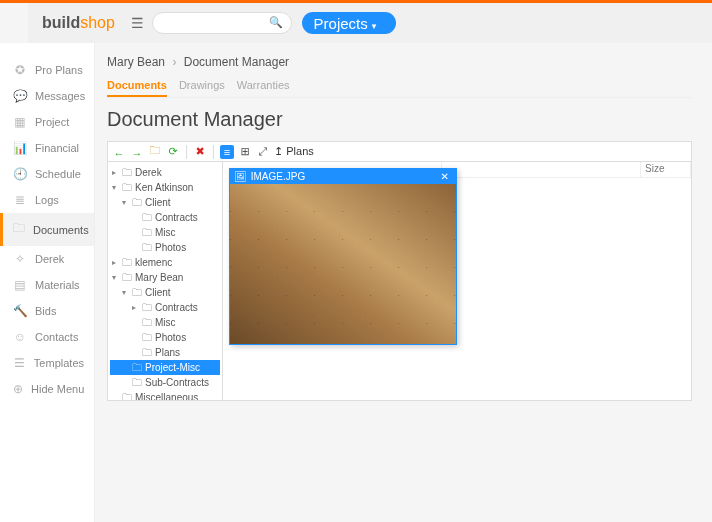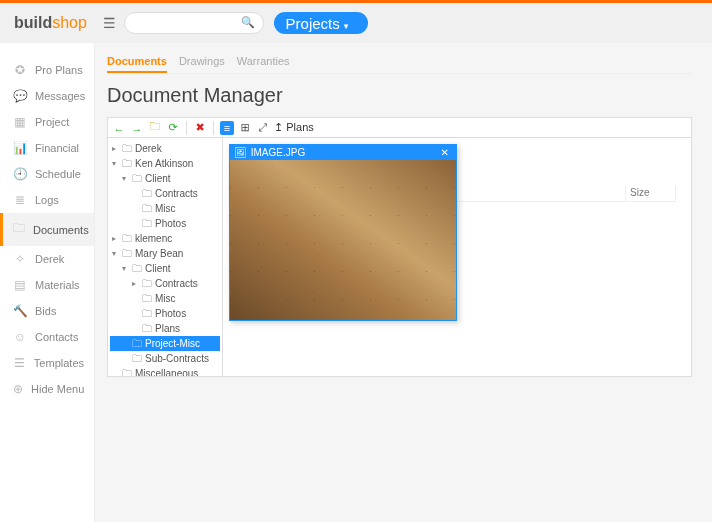--- a/index.html
+++ b/index.html
@@ -1,18 +1,18 @@
 <!DOCTYPE html>
 <html><head>
 <meta charset="utf-8">
 <style>
   * { box-sizing: border-box; margin: 0; padding: 0; }
   body { font-family: Arial, Helvetica, sans-serif; font-size: 12px; color: #555; background: #f5f5f5; width: 712px; height: 522px; overflow: hidden; }
   .top-orange { height: 3px; background: #ff6a00; }
-  .topbar { height: 40px; background: #f0f0f0; display: flex; align-items: center; padding: 0 12px 0 0; }
+  .topbar { height: 40px; background: #f0f0f0; display: flex; align-items: center; padding: 0 12px 0 0; margin-left: 28px; }
   .logo { width: 95px; padding-left: 14px; font-size: 16px; font-weight: bold; color: #555; }
   .logo .shop { color: #ff8a00; font-weight: normal; }
   .menu-icon { margin: 0 8px; color: #666; font-size: 14px; cursor: pointer; }
   .search-wrap { position: relative; }
   .search { width: 140px; height: 22px; border-radius: 11px; border: 1px solid #ddd; background: #fff; padding: 0 24px 0 10px; font-size: 11px; }
   .search-icon { position: absolute; right: 8px; top: 4px; color: #bbb; font-size: 11px; }
   .projects-btn { margin-left: 10px; background: #1e90ff; color: #fff; border: none; border-radius: 11px; height: 22px; padding: 0 20px 0 12px; font-size: 15px; cursor: pointer; position: relative; }
   .projects-btn::after { content: "▾"; font-size: 9px; margin-left: 4px; }
   .spacer { flex: 1; }
   .company { font-size: 11px; color: #666; cursor: pointer; }
@@ -35,21 +35,21 @@
   .tb-sep { width: 1px; height: 14px; background: #ddd; margin: 0 2px; }
   .tb-blue { background: #1e90ff; color: #fff; padding: 0 3px; border-radius: 2px; }
   .panel-body { display: flex; height: calc(100% - 20px); }
   .tree-pane { width: 115px; border-right: 1px solid #ddd; overflow: auto; padding: 3px 2px; font-size: 10px; line-height: 1.5; background:#fff; }
   .tree-row { display: flex; align-items: center; gap: 3px; white-space: nowrap; cursor: pointer; padding: 0 1px; }
   .tree-row.selected { background: #1e90ff; color: #fff; }
   .tree-row .arrow { width: 7px; color: #888; font-size: 8px; }
   .tree-row .ficon { color: #555; font-size: 10px; width: 10px; text-align:center; }
   .tree-row.selected .ficon { color: #fff; }
   .right-pane { flex: 1; position: relative; background: #fff; }
-  .list-header { position: absolute; top: 0; right: 15px; height: 16px; width: 250px; border-bottom: 1px solid #eee; border-left: 1px solid #eee; font-size: 10px; color: #777; display: flex; margin-top: 48px; }
+  .list-header { position: absolute; top: 0; right: 0; height: 16px; width: 250px; border-bottom: 1px solid #eee; border-left: 1px solid #eee; font-size: 10px; color: #777; display: flex; }
   .list-header .col { padding: 1px 4px; border-right: 1px solid #eee; }
   .list-body { position:absolute; top:16px; left:0; right:0; bottom:0; }
   .viewer { position: absolute; top: 6px; left: 6px; width: 228px; border: 1px solid #1e90ff; background: #fff; box-shadow: 2px 2px 6px rgba(0,0,0,0.2); z-index: 5; }
   .viewer-title { background: #1e90ff; color: #fff; font-size: 10px; padding: 2px 4px; display: flex; align-items: center; }
   .viewer-title .vicon { margin-right: 4px; }
   .viewer-title .vclose { margin-left: auto; cursor: pointer; padding: 0 3px; }
   .viewer-img { width: 100%; height: 160px; display: block; background:
     linear-gradient(35deg, rgba(0,0,0,0.25) 0 1px, transparent 1px 28px) 0 0/28px 28px,
     linear-gradient(125deg, rgba(255,255,255,0.10) 0 1px, transparent 1px 44px) 0 0/44px 44px,
     linear-gradient(35deg, #6b4a28, #a87a46 40%, #c9a26a 60%, #8c6338);
@@ -123,20 +123,25 @@
         <span class="side-icon">☰</span>
         <span>Templates</span>
       </div>
       <div class="side-item">
         <span class="side-icon">⊕</span>
         <span>Hide Menu</span>
       </div>
     </div>
 
   <div class="content">
+    <div class="breadcrumb">
+      <span>Mary Bean</span>
+      <span class="sep">›</span>
+      <span>Document Manager</span>
+    </div>
 
     <div class="tabs" id="tabs">
         <div class="tab active">Documents</div>
         <div class="tab">Drawings</div>
         <div class="tab">Warranties</div>
       </div>
 
     <h1 class="page-title">Document Manager</h1>
 
     <div class="panel">

